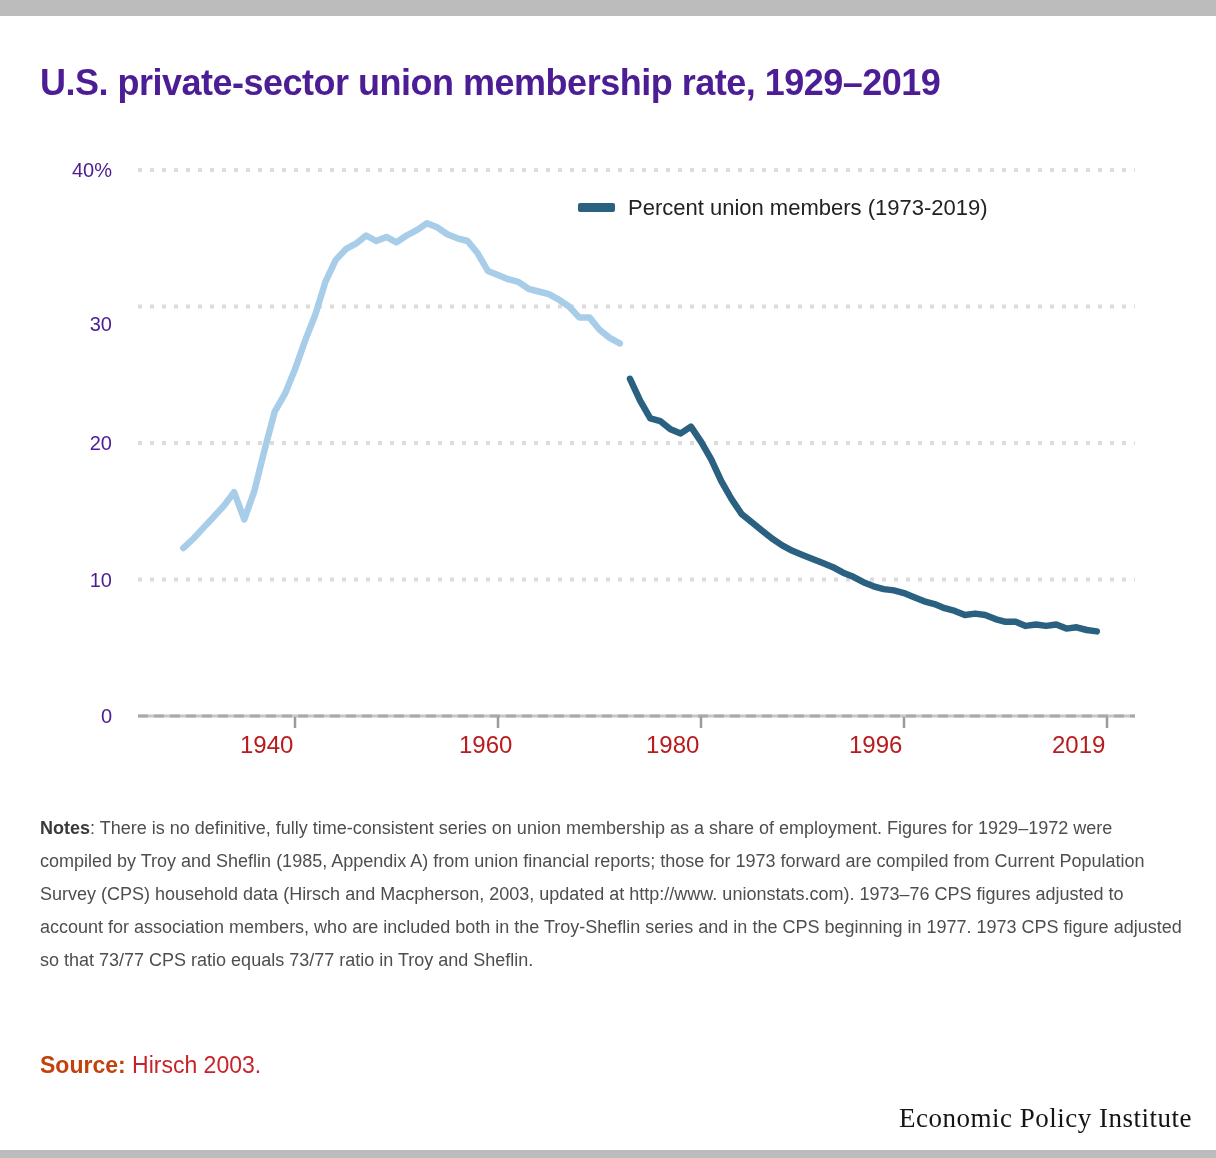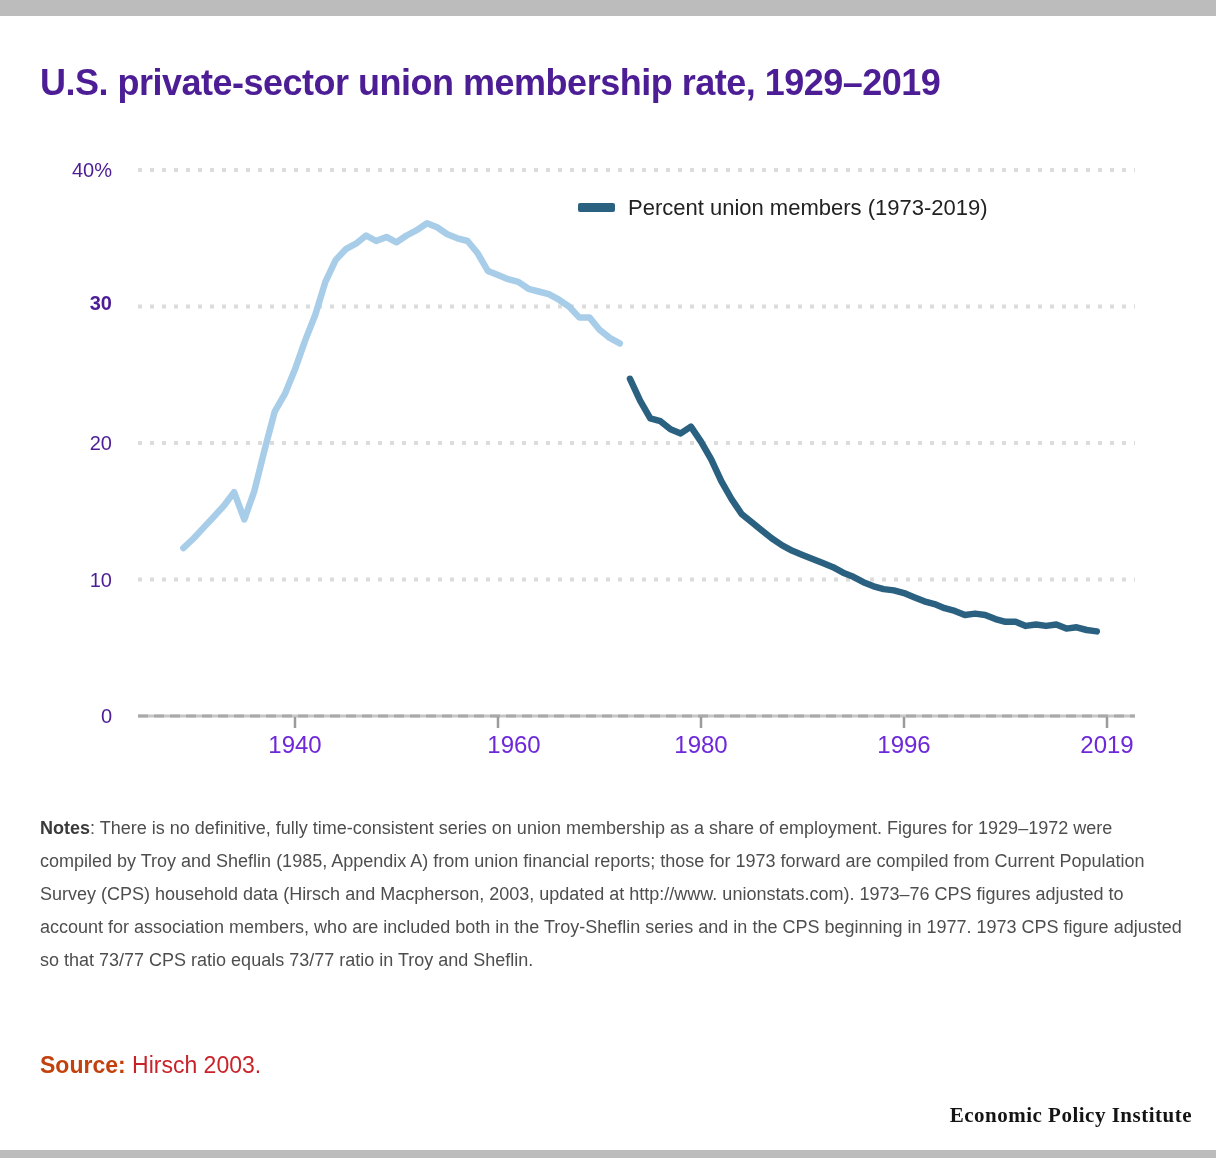--- a/index.html
+++ b/index.html
@@ -15,43 +15,43 @@
     font-size:36px; font-weight:700; color:#4c1d95; letter-spacing:-0.5px; margin:0;
   }
 
   .chart-svg { position:absolute; left:0; top:140px; }
 
   .ylabel {
     position:absolute; left:30px; width:82px; text-align:right;
     font-size:20px; color:#4c1d95; line-height:28px;
   }
   .xlabel {
-    position:absolute; width:110px; text-align:center;
-    font-size:24px; color:#6d28d9; line-height:28px;
+    position:absolute; width:110px; text-align:left;
+    font-size:24px; color:#b91c1c; line-height:28px;
   }
 
   .legend { position:absolute; left:578px; top:191px; }
   .legend-row { display:flex; align-items:center; height:33px; }
   .legend-swatch { width:37px; height:9px; border-radius:2px; margin-right:13px; flex:0 0 auto; }
   .legend-label { font-size:22px; color:#222222; white-space:nowrap; }
 
   .notes {
     position:absolute; left:40px; top:812px; width:1142px;
     font-size:18px; line-height:33px; color:#4e4e4e; margin:0;
   }
   .notes b { color:#3a3a3a; }
 
   .source { position:absolute; left:40px; top:1052px; font-size:23px; color:#3a3a3a; }
   .source b { font-weight:700; color:#c2410c; }
   .source a { color:#c9232a; text-decoration:none; cursor:pointer; }
 
   .footer-brand {
     position:absolute; right:24px; top:1103px;
-    font-family:"Liberation Serif", serif; font-weight:700;
-    font-size:21px; color:#141414; letter-spacing:0.5px;
+    font-family:"Liberation Serif", serif; font-weight:400;
+    font-size:27px; color:#141414; letter-spacing:0.5px;
   }
 </style>
 </head>
 <body>
 
 <div class="page">
   <div class="topbar"></div>
 
   <h1 class="title">U.S. private-sector union membership rate, 1929–2019</h1>
 
@@ -66,21 +66,21 @@
       <line x1="498" y1="577" x2="498" y2="588" stroke="#9b9b9b" stroke-width="2.5" stroke-linecap="butt"></line>
       <line x1="701" y1="577" x2="701" y2="588" stroke="#9b9b9b" stroke-width="2.5" stroke-linecap="butt"></line>
       <line x1="904" y1="577" x2="904" y2="588" stroke="#9b9b9b" stroke-width="2.5" stroke-linecap="butt"></line>
       <line x1="1107" y1="577" x2="1107" y2="588" stroke="#9b9b9b" stroke-width="2.5" stroke-linecap="butt"></line>
       <polyline points="183.3,408.1 193.5,398.5 203.6,387.6 213.8,376.7 223.9,365.8 234.1,352.1 244.3,379.4 254.4,350.8 264.6,309.8 274.7,271.6 284.9,253.9 295.0,229.3 305.1,200.6 315.3,174.7 325.4,141.9 335.6,120.1 345.8,109.2 355.9,103.7 366.1,95.5 376.2,101.0 386.4,96.9 396.5,102.3 406.6,95.5 416.8,90.1 427.0,83.2 437.1,87.3 447.3,94.2 457.4,98.3 467.6,101.0 477.7,113.3 487.9,131.0 498.0,135.1 508.1,139.2 518.3,141.9 528.5,148.8 538.6,151.5 548.8,154.2 558.9,159.7 569.0,166.5 579.2,177.4 589.4,177.4 599.5,189.7 609.7,197.9 619.8,203.4" fill="none" stroke="#a8cde9" stroke-width="6.5" stroke-linejoin="round" stroke-linecap="round"></polyline>
       <polyline points="630.0,238.8 640.1,260.7 650.3,278.4 660.4,281.2 670.5,289.3 680.7,293.4 690.9,286.6 701.0,301.6 711.2,319.4 721.3,341.2 731.5,359.0 741.6,374.0 751.8,382.2 761.9,390.4 772.0,398.5 782.2,405.4 792.4,410.8 802.5,414.9 812.6,419.0 822.8,423.1 833.0,427.2 843.1,432.7 853.3,436.8 863.4,442.2 873.6,446.3 883.7,449.1 893.9,450.4 904.0,453.1 914.1,457.2 924.3,461.3 934.5,464.1 944.6,468.2 954.8,470.9 964.9,475.0 975.1,473.6 985.2,475.0 995.4,479.1 1005.5,481.8 1015.6,481.8 1025.8,485.9 1036.0,484.5 1046.1,485.9 1056.3,484.5 1066.4,488.6 1076.6,487.3 1086.7,490.0 1096.8,491.4" fill="none" stroke="#2b6180" stroke-width="6.5" stroke-linejoin="round" stroke-linecap="round"></polyline>
     </svg>
 
   <div id="ylabels">
       <span class="ylabel" style="top: 156px;">40%</span>
-      <span class="ylabel" style="top: 289px; font-weight: bold;">30</span>
+      <span class="ylabel" style="top: 310px;">30</span>
       <span class="ylabel" style="top: 429px;">20</span>
       <span class="ylabel" style="top: 565.5px;">10</span>
       <span class="ylabel" style="top: 702px;">0</span>
     </div>
   <div id="xlabels">
       <span class="xlabel" style="left: 240px; top: 731px;">1940</span>
       <span class="xlabel" style="left: 459px; top: 731px;">1960</span>
       <span class="xlabel" style="left: 646px; top: 731px;">1980</span>
       <span class="xlabel" style="left: 849px; top: 731px;">1996</span>
       <span class="xlabel" style="left: 1052px; top: 731px;">2019</span>

